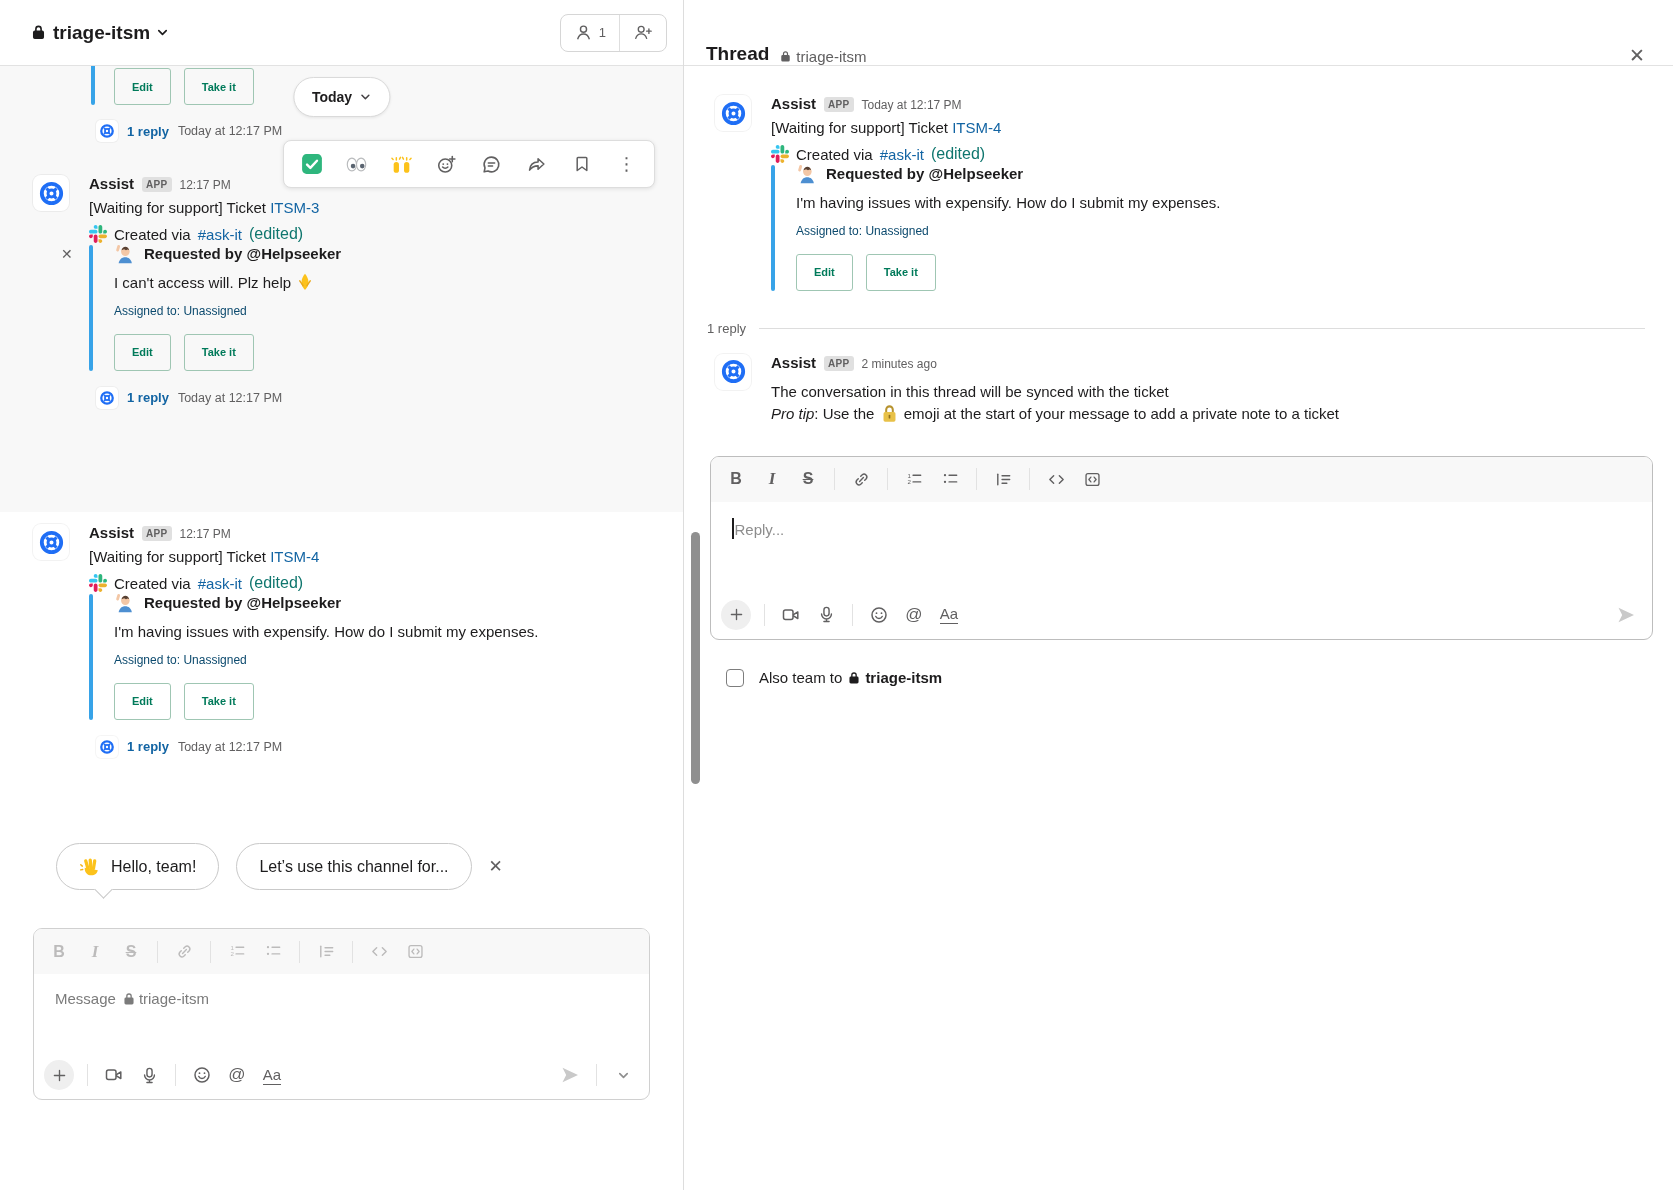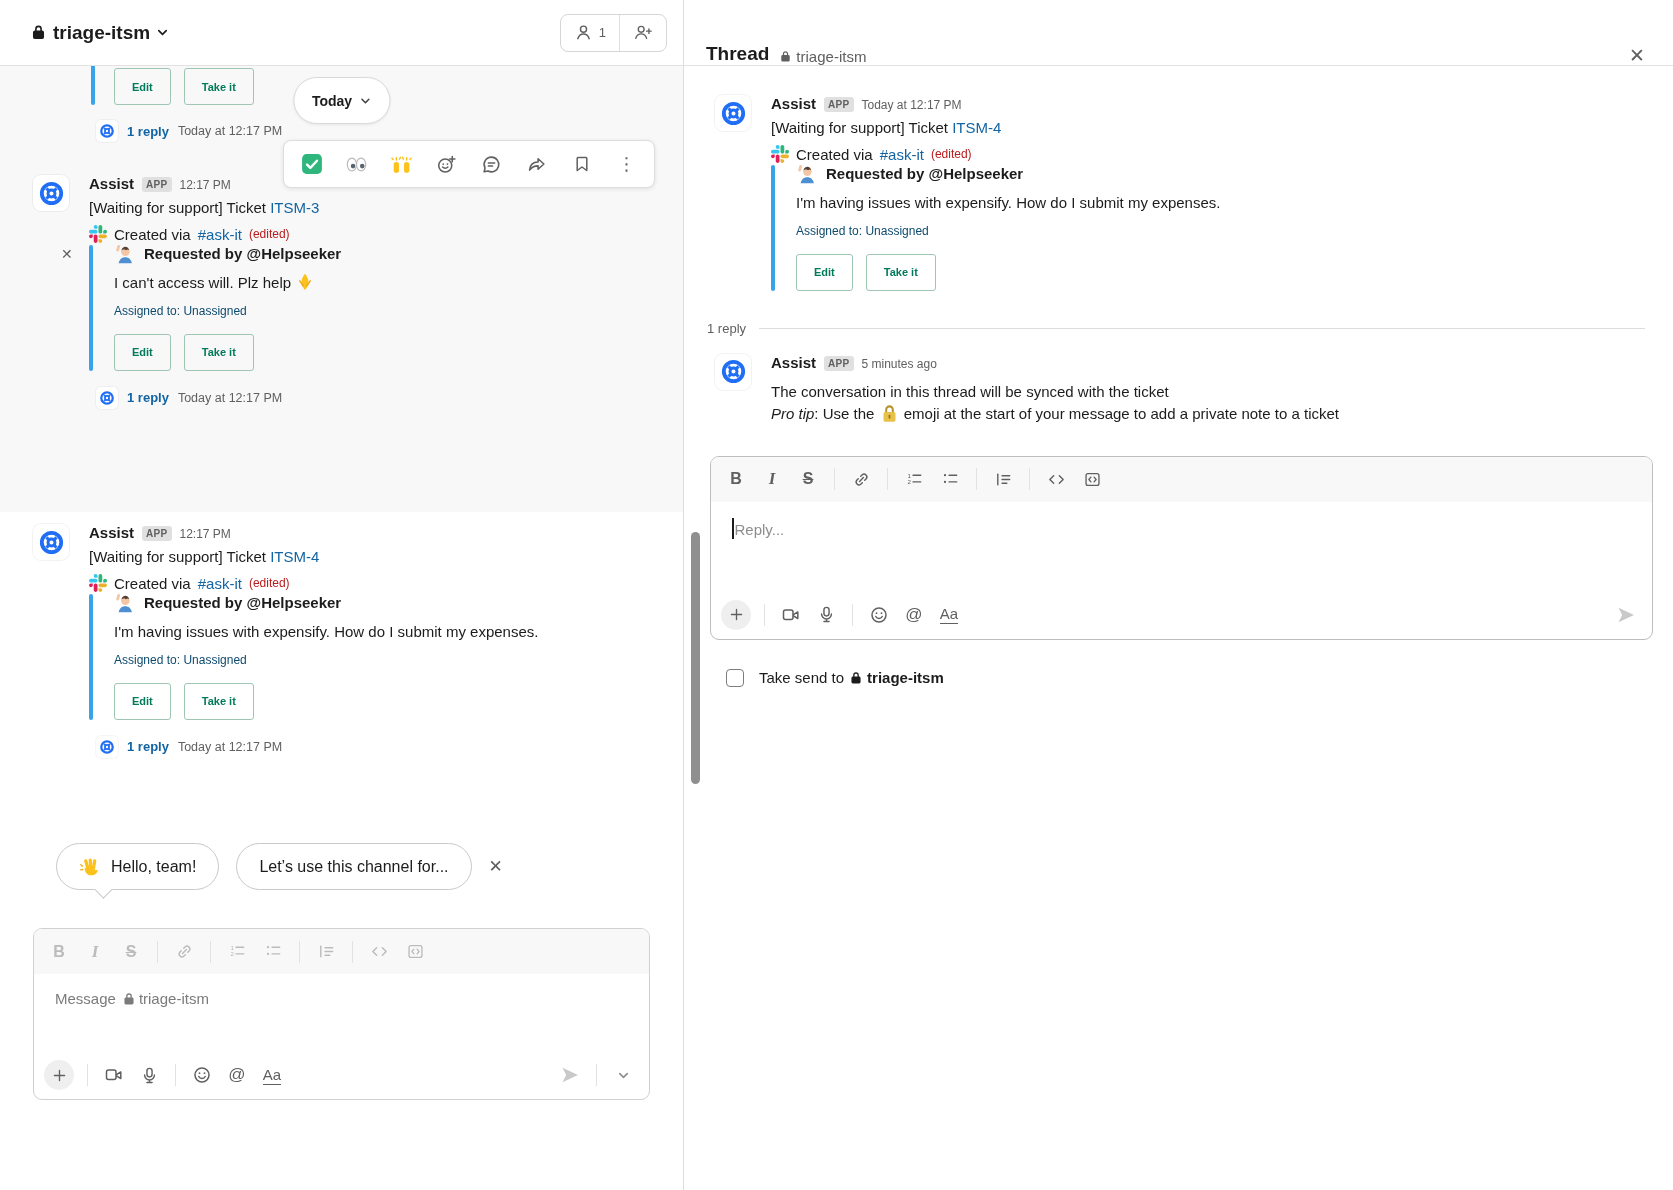--- a/index.html
+++ b/index.html
@@ -39,35 +39,35 @@
 
   .msg { display:flex; gap:20px; padding:0 20px 0 33px; position:relative; }
   .avatar { width:36px; height:36px; flex:0 0 36px; border-radius:8px; background:#fff; display:flex; align-items:center; justify-content:center; box-shadow:0 0 0 1px rgba(0,0,0,.05); cursor:pointer; }
   .mc { flex:1; min-width:0; }
   .mhead { display:flex; align-items:baseline; gap:8px; height:20px; }
   .author { font-size:15px; font-weight:900; cursor:pointer; }
   .badge { background:#e0e0e0; color:#616061; font-size:10px; font-weight:700; border-radius:3px; padding:2px 4px; letter-spacing:.3px; position:relative; top:-1px; }
   .mtime { color:#616061; font-size:12px; cursor:pointer; }
   .mtitle { margin-top:2px; font-size:15px; line-height:1.4; }
   .mcreated { margin-top:7px; font-size:15px; display:flex; align-items:center; gap:7px; }
-  .edited { color:#b91c1c; font-size:12px; }
+  .edited { color:#0f766e; font-size:16px; }
   a.link { color:#1264a3; text-decoration:none; cursor:pointer; }
 
   .quote { position:relative; margin-top:0; padding-left:25px; max-width:540px; }
   .quote::before { content:""; position:absolute; left:0; top:2px; bottom:0; width:4px; border-radius:4px; background:#37a3e8; }
   .quote.wide { max-width:900px; }
   .qrow1 { display:flex; align-items:center; gap:9px; font-size:15px; font-weight:700; }
   .qbody { margin-top:8px; font-size:15px; line-height:1.45; display:inline-block; }
   .qassigned { margin-top:10px; font-size:12px; color:#0c4a6e; }
   .qbtns { margin-top:16px; display:flex; gap:13px; }
   .gbtn { background:transparent; border:1px solid #9fc6b3; color:#007a5a; font-weight:700; font-size:11px; font-family:inherit; border-radius:3px; height:37px; padding:0 17px; cursor:pointer; }
   .quote-remove { position:absolute; left:-28px; top:3px; border:none; background:none; color:#616061; font-size:14px; cursor:pointer; }
 
   
-  .date-pill { position:absolute; top:77px; left:50%; transform:translateX(-50%); background:#fff; border:1px solid #dadada; border-radius:24px; height:47px; display:flex; align-items:center; gap:7px; padding:0 18px; font-size:14px; font-weight:700; box-shadow:0 1px 3px rgba(0,0,0,.08); cursor:pointer; z-index:6; }
+  .date-pill { position:absolute; top:77px; left:50%; transform:translateX(-50%); background:#fff; border:1px solid #dadada; border-radius:24px; height:40px; display:flex; align-items:center; gap:7px; padding:0 18px; font-size:14px; font-weight:700; box-shadow:0 1px 3px rgba(0,0,0,.08); cursor:pointer; z-index:6; }
 
   
   .hover-bar { position:absolute; top:140px; left:283px; background:#fff; border:1px solid #dddddd; border-radius:8px; box-shadow:0 1px 4px rgba(0,0,0,.1); display:flex; align-items:center; padding:5px 6px; gap:2px; z-index:6; }
   .hbtn { width:43px; height:36px; display:flex; align-items:center; justify-content:center; border:none; background:transparent; border-radius:4px; cursor:pointer; color:#616061; }
 
   
   .suggestions { display:flex; align-items:center; gap:17px; margin:0 0 38px 56px; }
   .pill { position:relative; display:flex; align-items:center; gap:10px; height:47px; padding:0 22px; background:#fff; border:1px solid #c9c9c9; border-radius:24px; font-size:16px; cursor:pointer; }
   .pill.tail::after { content:""; position:absolute; left:40px; bottom:-7px; width:12px; height:12px; background:#fff; border-right:1px solid #c9c9c9; border-bottom:1px solid #c9c9c9; transform:rotate(45deg); }
   .sugg-close { border:none; background:none; font-size:17px; color:#616061; cursor:pointer; }
@@ -571,21 +571,21 @@
     <div class="t-msg" style="margin-top:18px">
       <div class="avatar">
           <svg width="27" height="27" viewBox="0 0 24 24">
             <use href="#wheel"></use>
           </svg>
         </div>
       <div class="mc">
         <div class="mhead">
           <span class="author">Assist</span>
           <span class="badge">APP</span>
-          <span class="mtime">5 minutes ago</span>
+          <span class="mtime">2 minutes ago</span>
         </div>
         <div class="t-reply-text">
           <span>The conversation in this thread will be synced with the ticket</span><br>
           <span class="protip">
             <em>Pro tip</em><span>: Use the</span>
             <svg class="emoji-svg" width="21" height="21" viewBox="0 0 20 20" style="vertical-align:-5px">
                 <use href="#gold-lock"></use>
               </svg>
             <span>emoji at the start of your message to add a private note to a ticket</span>
           </span>
@@ -683,21 +683,21 @@
                 <path d="M2.5 2.8L18 10 2.5 17.2 6.2 10z"></path>
               </svg>
             </button>
         </div>
       </div>
     </div>
 
     <div class="also-send">
       <div class="checkbox"></div>
       <span class="txt">
-        <span>Take send to</span>
+        <span>Also team to</span>
         <b>
           <svg width="14" height="14" viewBox="0 0 16 16" fill="#1d1c1d">
               <use href="#lock-solid"></use>
             </svg>
           <span>triage-itsm</span>
         </b>
       </span>
     </div>
   </div>
 

